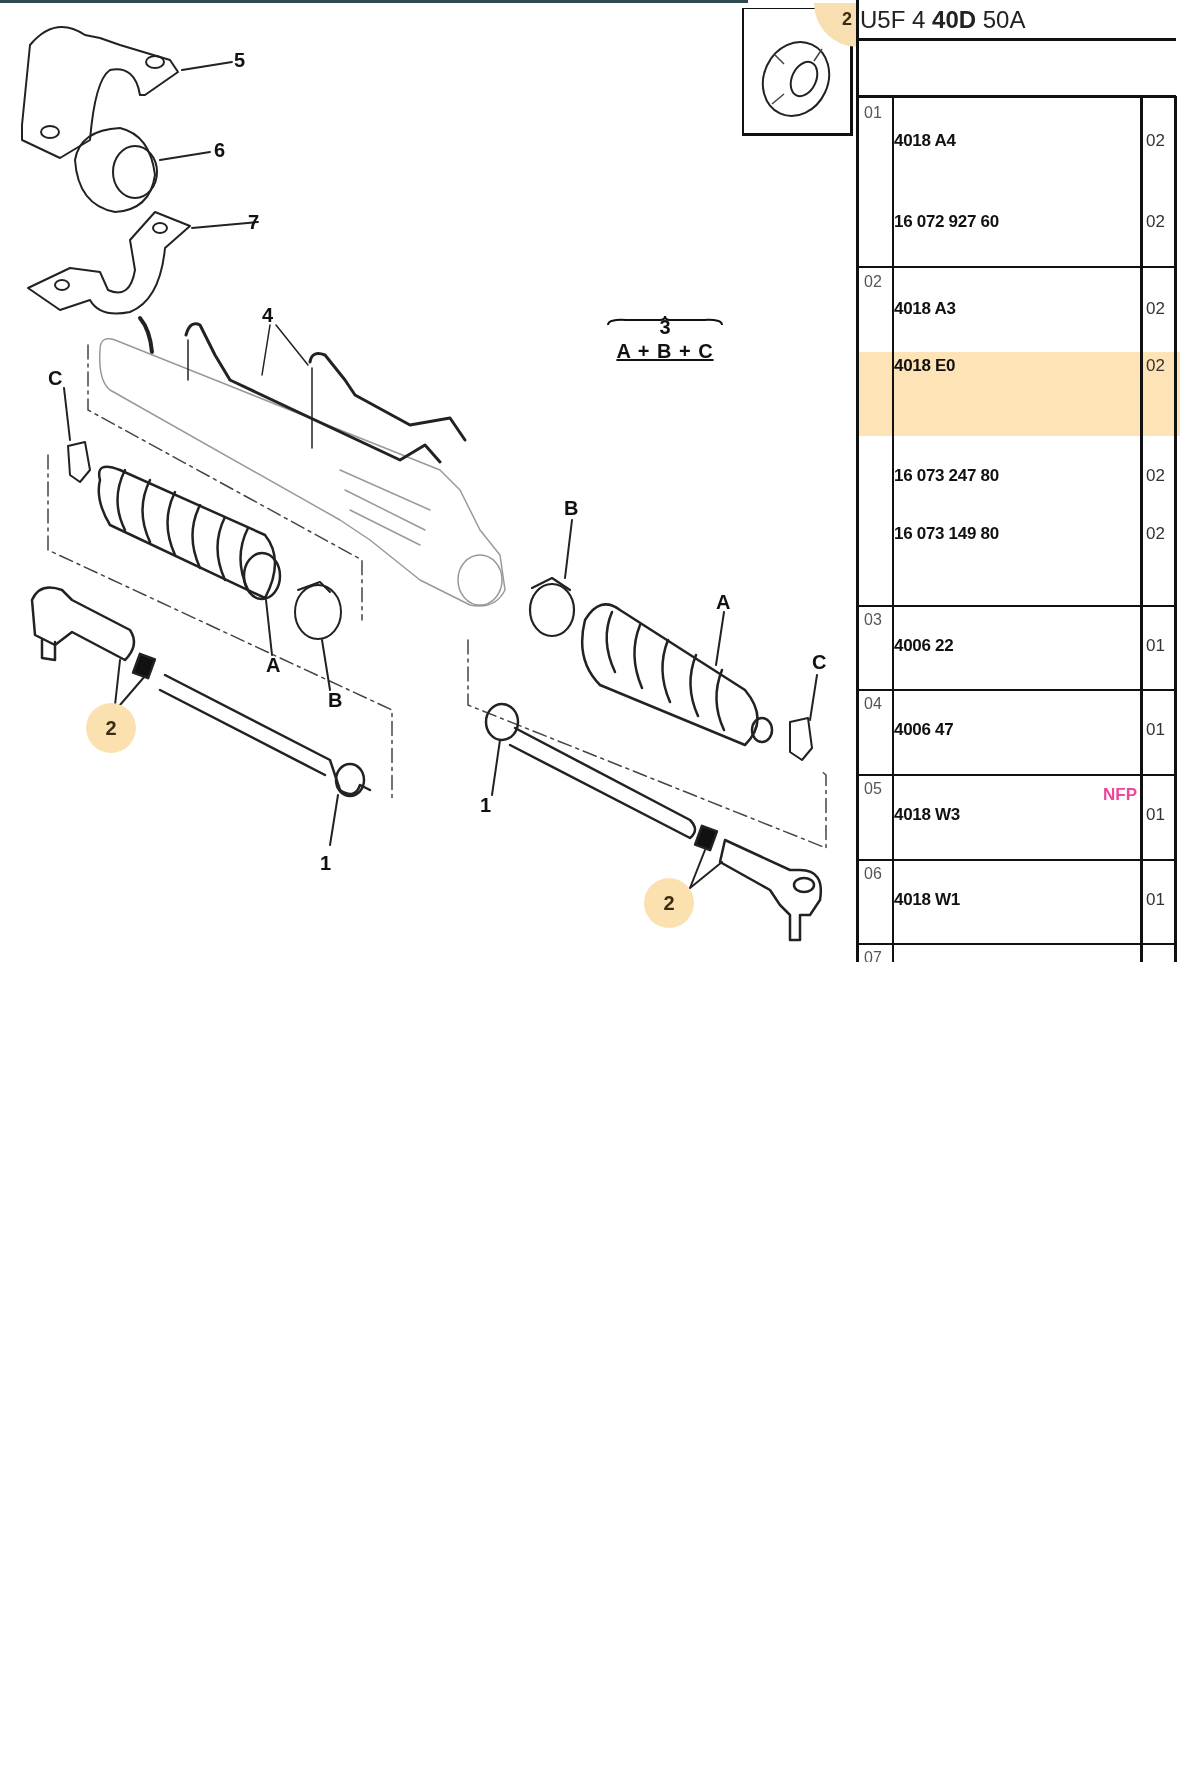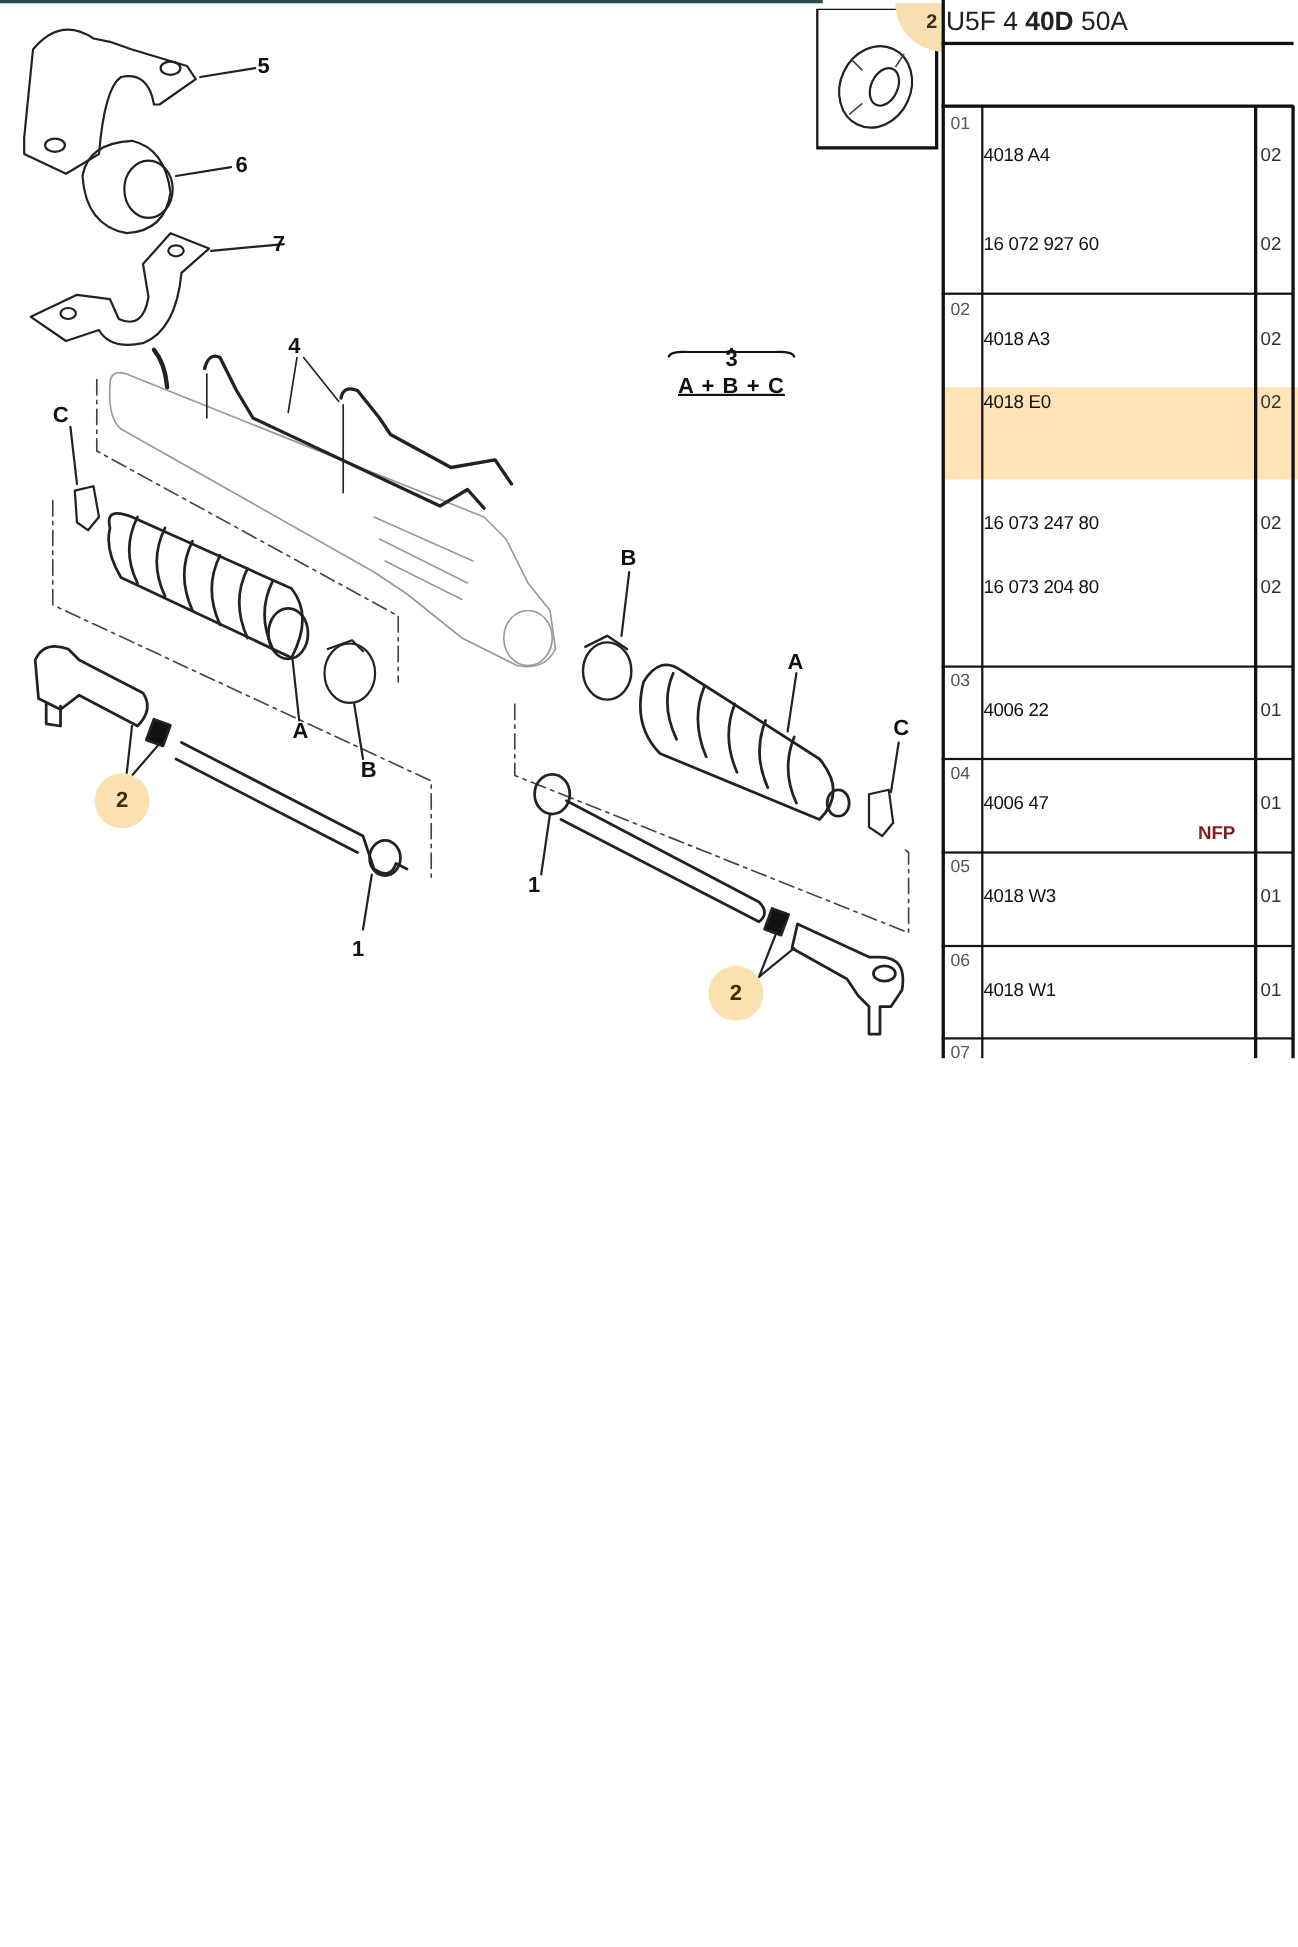--- a/index.html
+++ b/index.html
@@ -18,23 +18,23 @@
 
   .inset { position: absolute; left: 742px; top: 8px; width: 106px; height: 124px; border: 3px solid #111; border-top: 1px solid #111; border-left: 2px solid #111; background: #fff; }
   .inset .badge { left: 70px; top: -6px; width: 44px; height: 44px; border-radius: 0 0 0 44px; background: #f8dfb1; font-size: 18px; justify-content: flex-end; align-items: flex-start; padding: 6px 6px 0 0; box-sizing: border-box; }
 
   .table { position: absolute; left: 856px; top: 0; width: 296px; height: 962px; }
   .tbl-title { position: absolute; left: 4px; top: 6px; font-size: 24px; white-space: nowrap; color: #222; }
   .tbl-title b { font-weight: bold; }
   .vline { position: absolute; background: #111; }
   .hline { position: absolute; background: #111; }
   .rownum { position: absolute; left: 8px; font-size: 16px; color: #555; }
-  .part { position: absolute; left: 38px; font-size: 17px; font-weight: normal; color: #111; letter-spacing: -0.3px; }
+  .part { position: absolute; left: 38px; font-size: 17px; font-weight: bold; color: #111; letter-spacing: -0.3px; }
   .qty { position: absolute; left: 290px; font-size: 17px; color: #333; }
-  .nfp { position: absolute; left: 233px; font-size: 17px; font-weight: bold; color: #7f1d1d; }
+  .nfp { position: absolute; left: 247px; font-size: 17px; font-weight: bold; color: #ec4899; margin-top: 37px; }
   .hl { position: absolute; left: 0; width: 324px; background: #fde3b5; }
 </style>
 </head>
 <body>
 
 <div class="top-rule"></div>
 
 <div class="diagram">
   <svg width="850" height="962" viewBox="0 0 850 962" fill="none" stroke="#222" stroke-width="2" stroke-linejoin="round" stroke-linecap="round">
 
@@ -217,21 +217,21 @@
   <span class="part" style="top:212px">16 072 927 60</span>
   <span class="qty" style="top:212px">02</span>
 
   <span class="rownum" style="top:273px">02</span>
   <span class="part" style="top:299px">4018 A3</span>
   <span class="qty" style="top:299px">02</span>
   <span class="part" style="top:356px">4018 E0</span>
   <span class="qty" style="top:356px">02</span>
   <span class="part" style="top:466px">16 073 247 80</span>
   <span class="qty" style="top:466px">02</span>
-  <span class="part" style="top:524px">16 073 204 80</span>
+  <span class="part" style="top:524px">16 073 149 80</span>
   <span class="qty" style="top:524px">02</span>
 
   <span class="rownum" style="top:611px">03</span>
   <span class="part" style="top:636px">4006 22</span>
   <span class="qty" style="top:636px">01</span>
 
   <span class="rownum" style="top:695px">04</span>
   <span class="part" style="top:720px">4006 47</span>
   <span class="qty" style="top:720px">01</span>
   <span class="nfp" style="top:748px">NFP</span>

